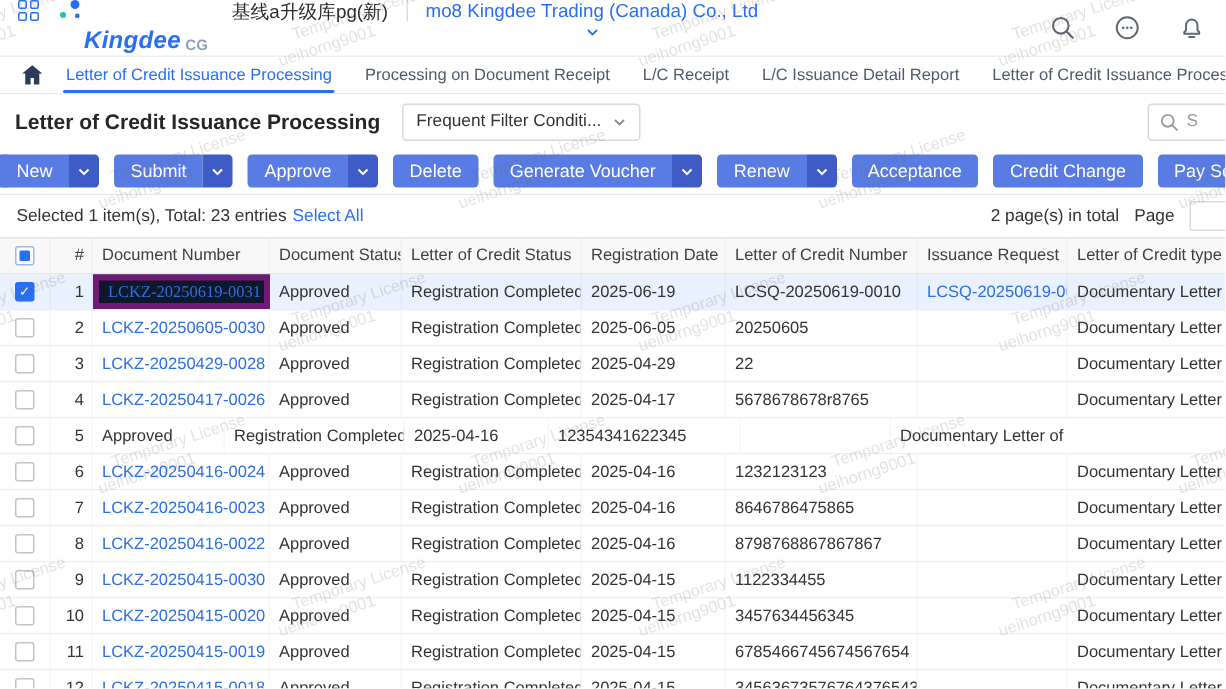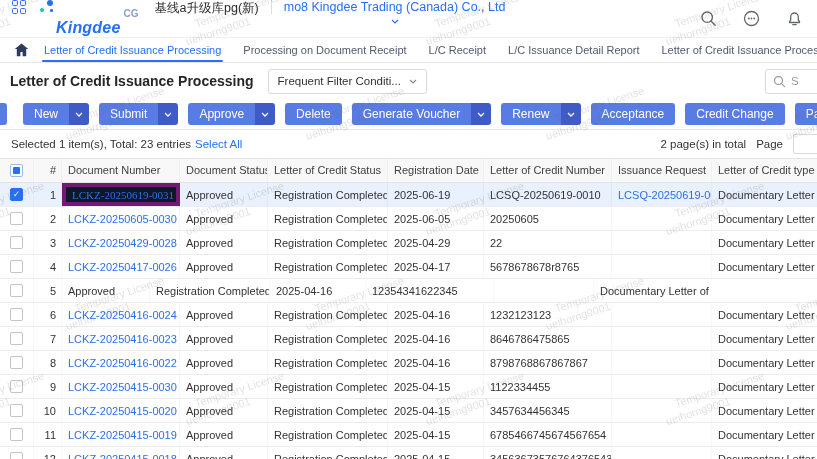--- a/index.html
+++ b/index.html
@@ -16,21 +16,21 @@
   .topbar { height:38px; display:flex; padding:0 14px 0 12px; border-bottom:1px solid #efefef; background:#fff; position:relative; z-index:2; }
   .apps { display:grid; grid-template-columns:6px 6px; grid-template-rows:6px 6px; gap:2px; cursor:pointer; margin-right:14px; }
   .apps span { border:1.4px solid #276FF5; border-radius:1.5px; }
   .logo { display:flex; align-items:flex-end; margin-right:10px; position:relative; padding-left:16px; }
   .logo-dots { position:absolute; left:0; top:0; width:14px; height:16px; }
   .logo-dots i { position:absolute; border-radius:50%; }
   .logo-dots .d1 { width:6px; height:6px; background:#276FF5; left:7px; top:0; }
   .logo-dots .d2 { width:4px; height:4px; background:#1EC6A5; left:0; top:8px; }
   .logo-dots .d3 { width:2.5px; height:2.5px; background:#276FF5; left:10px; top:9px; }
   .logo-k { color:#276FF5; font-weight:bold; font-style:italic; font-size:16px; letter-spacing:.2px; }
-  .logo-cg { color:#8AA0C2; font-size:10px; font-weight:bold; margin:0 0 18px 3px; }
+  .logo-cg { color:#8AA0C2; font-size:10px; font-weight:bold; margin:0 0 1px 3px; }
   .env { font-size:12.5px; color:#2b2b2b; margin-left:6px; }
   .hdr-sep { width:1px; height:14px; background:#ddd; margin:0 12px; }
   .org { display:flex; align-items:center; gap:5px; color:#276FF5; font-size:12.5px; cursor:pointer;flex-direction:column; }
   .top-icons { margin-left:auto; display:flex; align-items:center; gap:26px; color:#5f6770; }
   .top-icons svg { display:block; cursor:pointer; }
 
   
   .tabsbar { height:25px; display:flex; align-items:center; border-bottom:1px solid #e9e9e9; background:#fff; position:relative; z-index:2; white-space:nowrap; }
   .home { margin:0 13px 0 14px; display:flex; align-items:center; cursor:pointer; }
   .tab-list { display:flex; align-items:stretch; height:100%; gap:18px; }
@@ -39,21 +39,21 @@
   .tab.active::after { content:""; position:absolute; left:0; right:0; bottom:0; height:2px; background:#276FF5; border-radius:1px; }
 
   
   .title-row { height:36px; display:flex; align-items:center; padding-left:10px; background:#fff; position:relative; z-index:2; }
   .title-row h1 { font-size:14px; font-weight:bold; color:#262626; white-space:nowrap; }
   .filter-btn { display:flex; align-items:center; gap:8px; margin-left:14px; height:25px; padding:0 9px; background:#fff; border:1px solid #d9d9d9; border-radius:3px; font-size:11.5px; color:#333; font-family:inherit; cursor:pointer; }
   .filter-btn svg { color:#888; }
   .search-box { margin-left:auto; margin-right:-40px; width:92px; height:25px; border:1px solid #d9d9d9; border-radius:3px; display:flex; align-items:center; gap:5px; padding:0 7px; color:#9a9a9a; font-size:11.5px; cursor:text; background:#fff; }
 
   
-  .toolbar { height:30px; display:flex; align-items:center; gap:10px; padding-left:23px; background:#fff; position:relative; z-index:2; }
+  .toolbar { height:30px; display:flex; align-items:center; gap:10px; background:#fff; position:relative; z-index:2; }
   .btn-fragment { position:absolute; left:0; top:4px; width:7px; height:22px; background:#587BE4; border-radius:0 3px 3px 0; }
   .btn-group { display:flex; }
   .btn-main { height:22px; background:#587BE4; color:#fff; border:none; font-size:12px; font-family:inherit; padding:0 11px; border-radius:3px; cursor:pointer; white-space:nowrap; }
   .btn-main.has-split { border-radius:3px 0 0 3px; }
   .btn-split { height:22px; width:20px; background:#3E5BC8; border:none; border-radius:0 3px 3px 0; color:#fff; display:flex; align-items:center; justify-content:center; cursor:pointer; }
 
   
   .content { border-top:1px solid #e6e6e6; position:relative; z-index:1; background:#fff; }
   .status-row { height:28px; display:flex; align-items:center; padding:0 10px 0 11px; font-size:11.5px; color:#333; }
   .status-row a { color:#276FF5; text-decoration:none; margin-left:4px; cursor:pointer; }

